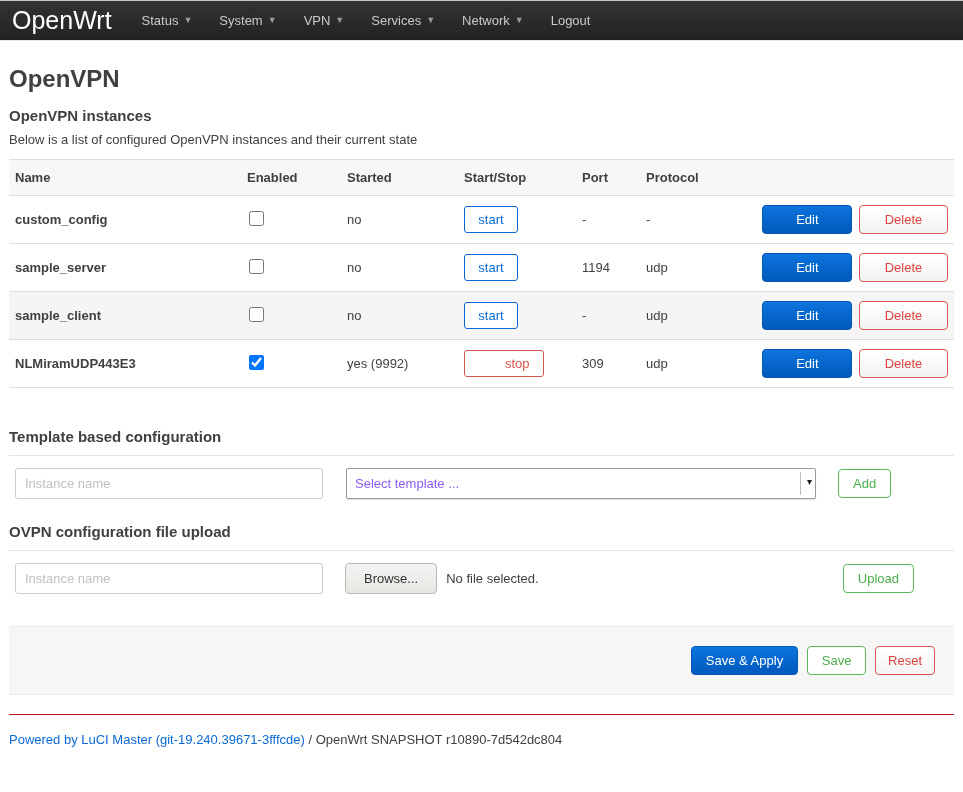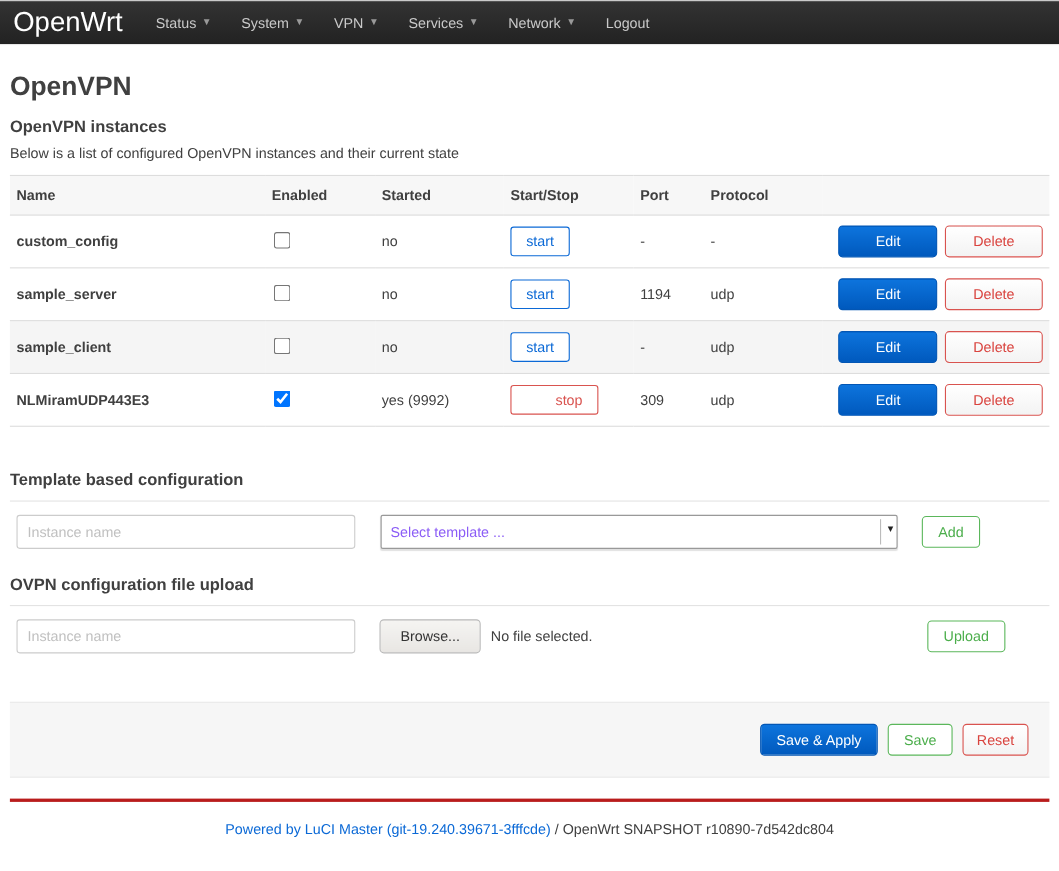--- a/index.html
+++ b/index.html
@@ -190,36 +190,35 @@
   .gap-add { margin-left: 22px; }
   .gap-browse { margin-left: 22px; }
   .file-status { margin-left: 9px; }
   .upload-btn { margin-left: auto; margin-right: 40px; }
 
   .template-section { margin-top: 40px; }
   .upload-section   { margin-top: 24px; }
 
   
   .page-actions {
-    margin-top: 44px;
+    margin-top: 32px;
     background: #f6f6f6;
     border-top: 1px solid #eaeaea;
     border-bottom: 1px solid #eaeaea;
     padding: 19px 19px;
     text-align: right;
   }
   .page-actions button { margin-left: 5px; }
   .btn-save-apply { padding: 6px 14px; }
 
   
   .footer {
     margin-top: 19px;
-    border-top: 3px solid #b91c1c;
+    border-top: 1px solid #b91c1c;
     padding: 17px 0 20px 0;
-    text-align: center;
   }
   .footer a {
     color: #0b69d6;
     text-decoration: none;
     cursor: pointer;
   }
 </style>
 </head>
 <body>
 

